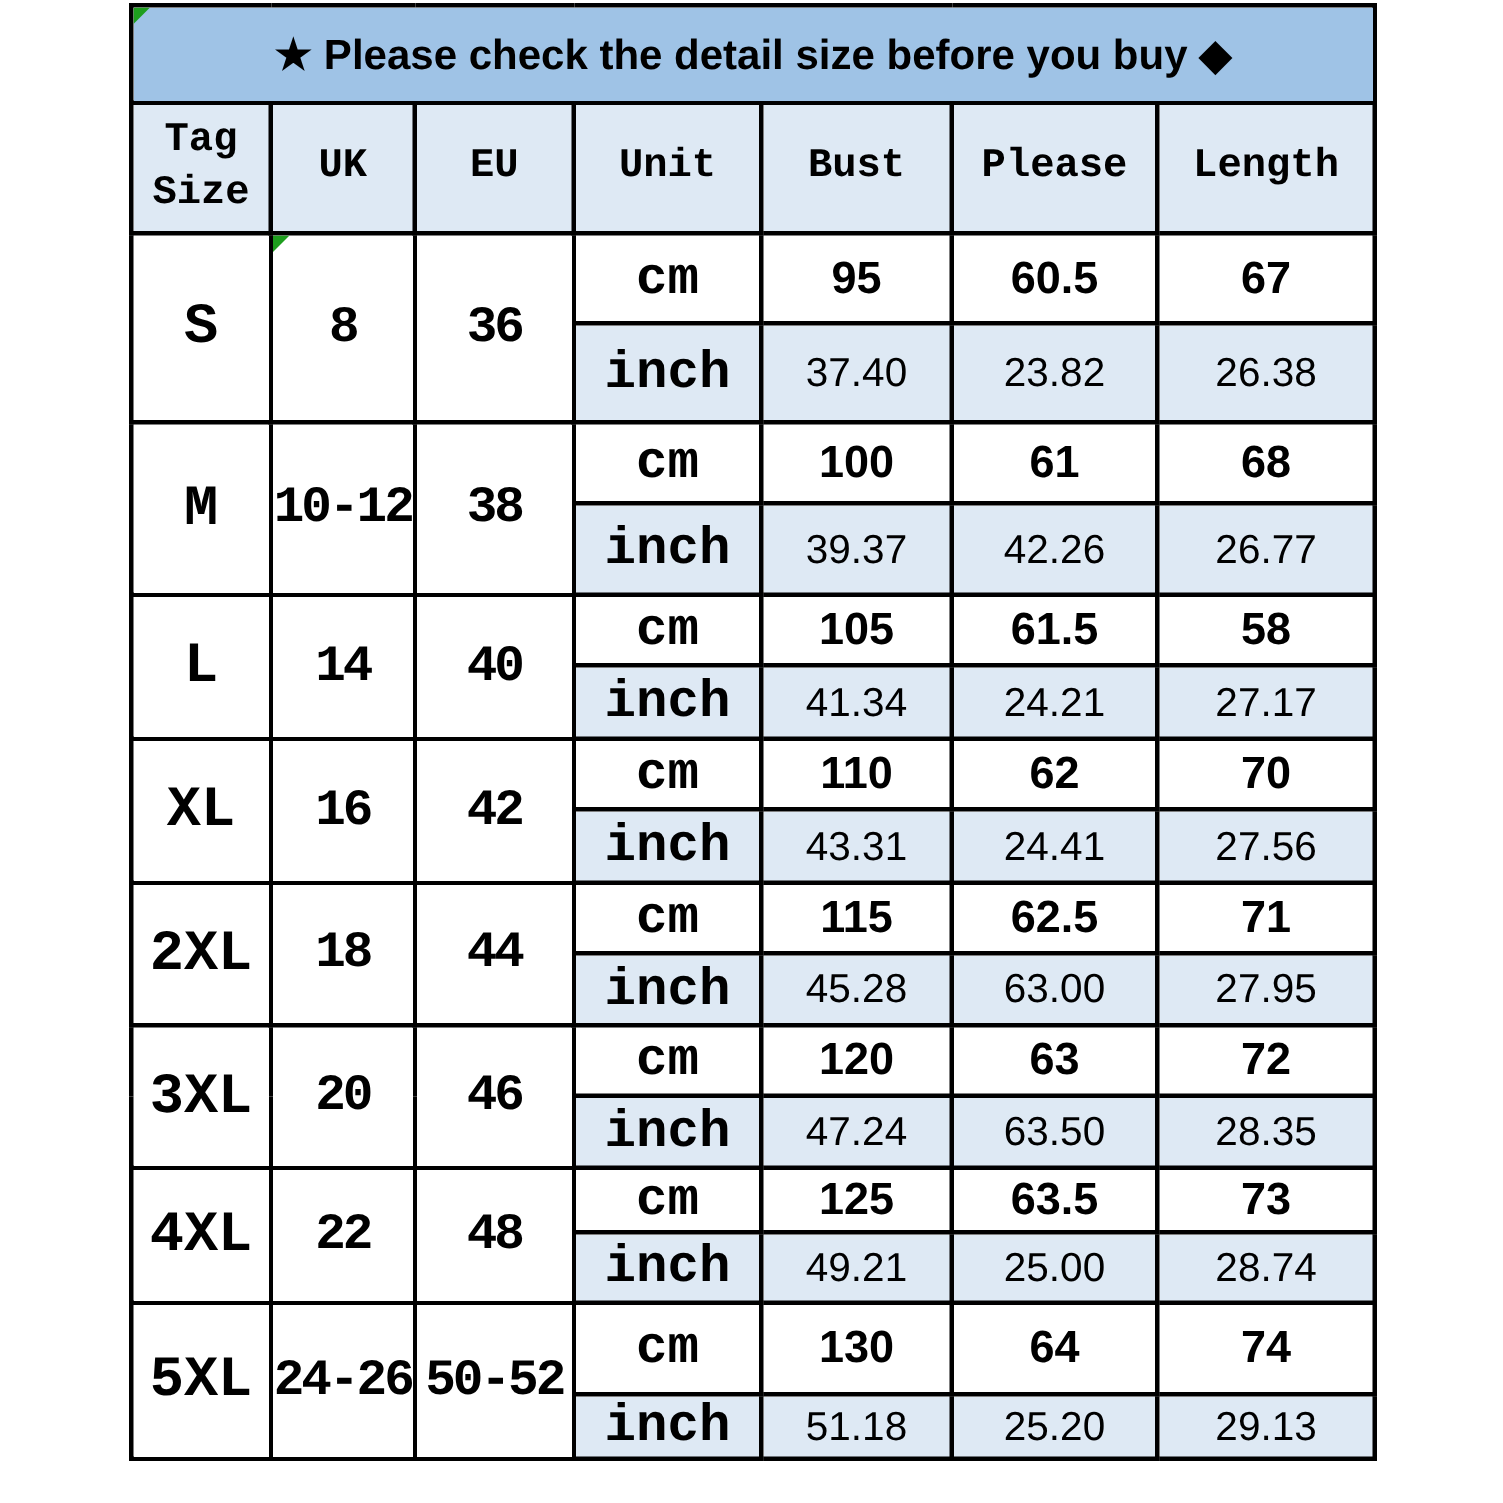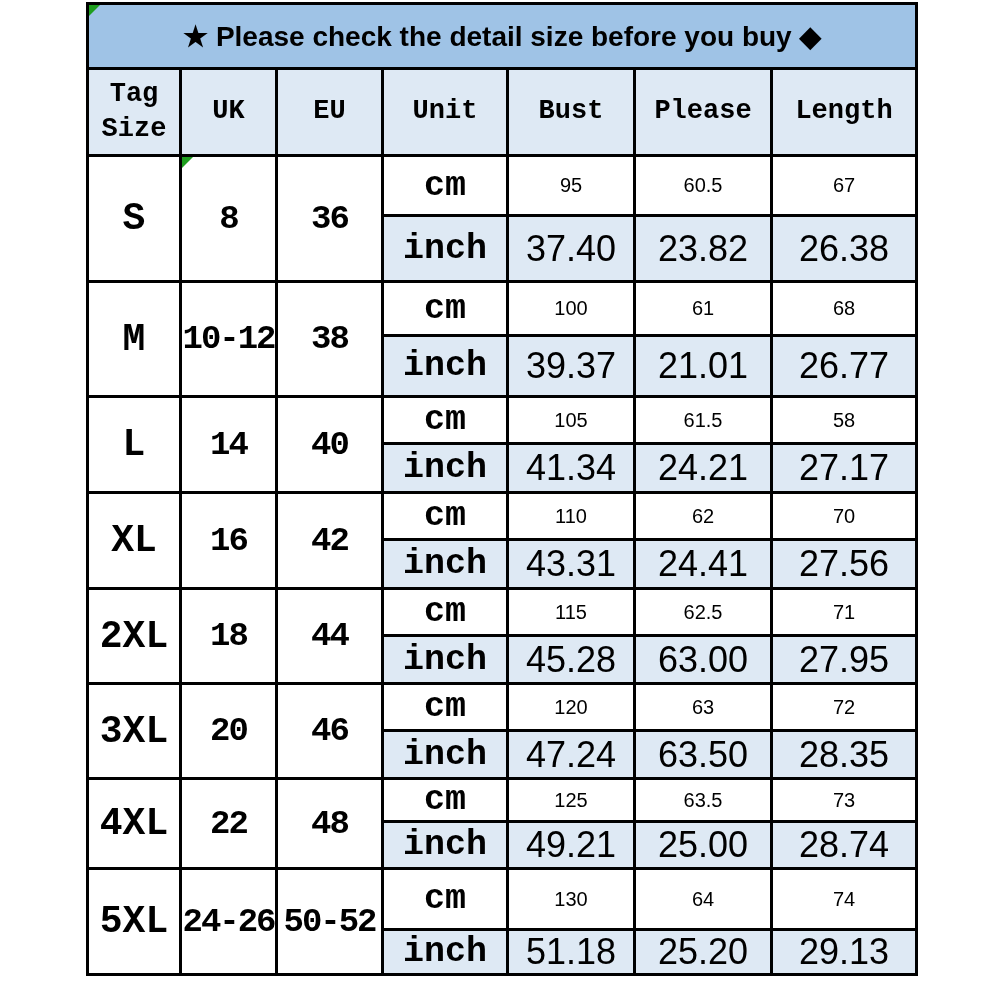--- a/index.html
+++ b/index.html
@@ -43,22 +43,22 @@
   td.ukeu{
     font-family:"Liberation Mono","DejaVu Sans Mono",monospace;
     font-weight:700;font-size:34px;letter-spacing:-2px;position:relative;
   }
   
   td.unit{
     font-family:"Liberation Mono","DejaVu Sans Mono",monospace;
     font-weight:700;font-size:35px;
   }
   
-  td.ncm{font-weight:400;font-size:20px;}
-  td.nin{font-weight:400;font-size:36px;}
+  td.ncm{font-weight:700;font-size:30px;}
+  td.nin{font-weight:400;font-size:27px;}
   td.blue{background:var(--light-blue);}
   
   .corner{
     position:absolute;top:0;left:0;width:0;height:0;
     border-top:11px solid var(--marker-green);
     border-right:11px solid transparent;
   }
 </style>
 </head>
 <body>
@@ -117,21 +117,21 @@
     <td class="ukeu" rowspan="2">10-12</td>
     <td class="ukeu" rowspan="2">38</td>
     <td class="unit">cm</td>
     <td class="ncm">100</td>
     <td class="ncm">61</td>
     <td class="ncm">68</td>
   </tr>
   <tr style="height:61px">
     <td class="unit blue">inch</td>
     <td class="nin blue">39.37</td>
-    <td class="nin blue">21.01</td>
+    <td class="nin blue">42.26</td>
     <td class="nin blue">26.77</td>
   </tr>
 
   <tr style="height:47px">
     <td class="size" rowspan="2">L</td>
     <td class="ukeu" rowspan="2">14</td>
     <td class="ukeu" rowspan="2">40</td>
     <td class="unit">cm</td>
     <td class="ncm">105</td>
     <td class="ncm">61.5</td>

